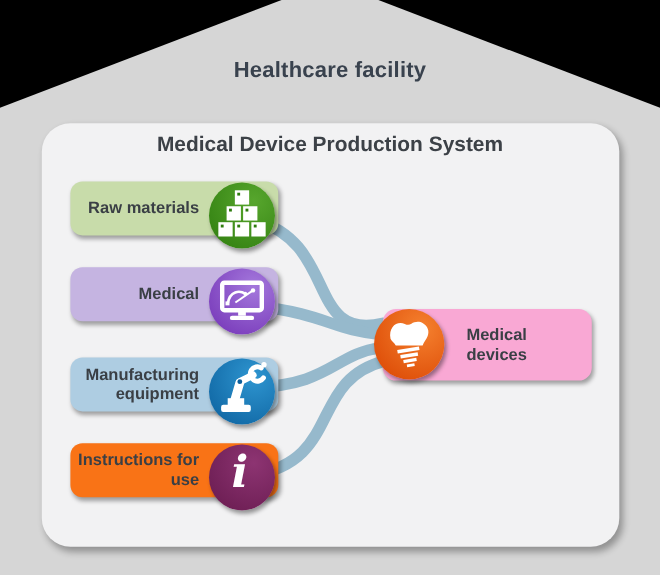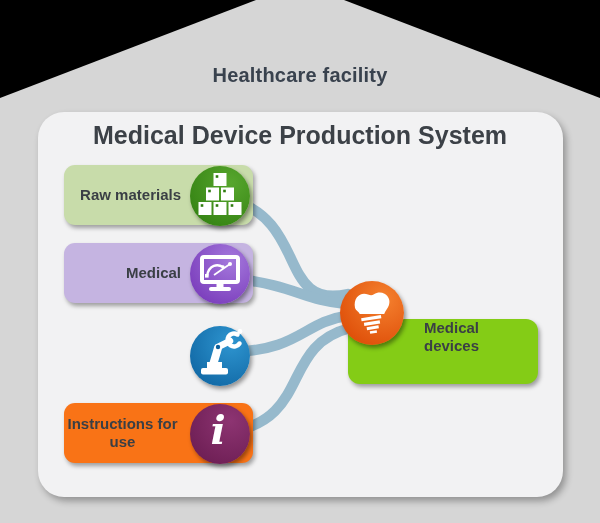--- a/index.html
+++ b/index.html
@@ -2,50 +2,50 @@
 <html><head>
 <meta charset="utf-8">
 <style>
   html,body{margin:0;padding:0;background:#000;}
   .stage{
     position:relative;width:600px;height:523px;overflow:hidden;
     font-family:"Liberation Sans",sans-serif;background:#000;
   }
   .house-svg{position:absolute;left:0;top:0;z-index:0;}
   .hf-title{
-    position:absolute;left:0;top:64px;width:600px;text-align:center;
+    position:absolute;left:0;top:53px;width:600px;text-align:center;
     font-size:20px;font-weight:bold;color:#39424e;z-index:1;letter-spacing:.2px;
   }
   .panel{
     position:absolute;left:38px;top:112px;width:525px;height:385px;
     background:#f2f2f3;border-radius:26px;z-index:1;
     box-shadow:3px 4px 7px rgba(0,0,0,0.32);
   }
   .panel-title{
     position:absolute;left:0;top:121px;width:600px;text-align:center;
-    font-size:25px;font-weight:bold;color:#3c4147;z-index:2;
+    font-size:19px;font-weight:bold;color:#3c4147;z-index:2;
   }
   .connectors{position:absolute;left:0;top:0;z-index:2;}
   .connector{fill:none;stroke:#96b9cc;stroke-width:10.5;stroke-linecap:round;}
   .ibox{
-    position:absolute;left:64px;width:189px;height:60px;border-radius:11px;
+    position:absolute;left:64px;width:189px;height:49px;border-radius:11px;
     z-index:3;box-shadow:2px 3px 4px rgba(0,0,0,0.35);
     display:flex;align-items:center;justify-content:flex-end;
-    padding-right:72px;box-sizing:border-box;text-align:center;
+    padding-right:72px;box-sizing:border-box;text-align:right;
     font-size:15px;font-weight:bold;color:#3a3f45;line-height:18px;
   }
   .ibox1{top:165px;background:#c8dcaa;}
   .ibox2{top:243px;background:#c5b4e1;}
   .ibox3{top:325px;background:#aecde2;}
   .ibox4{top:403px;background:#f97316;}
   .obox{
     position:absolute;left:348px;top:281px;width:190px;height:65px;border-radius:12px;
-    background:#84cc16;z-index:3;box-shadow:2px 3px 4px rgba(0,0,0,0.35);
-    display:flex;padding-left:76px;box-sizing:border-box;
-    font-size:15px;font-weight:bold;color:#3a3f45;line-height:18px;text-align:left;margin-top:38px;
+    background:#f9a8d4;z-index:3;box-shadow:2px 3px 4px rgba(0,0,0,0.35);
+    display:flex;align-items:center;padding-left:76px;box-sizing:border-box;
+    font-size:15px;font-weight:bold;color:#3a3f45;line-height:18px;text-align:left;
   }
   .circ{
     position:absolute;border-radius:50%;z-index:4;
     box-shadow:2px 3px 4px rgba(0,0,0,0.4);
     display:flex;align-items:center;justify-content:center;
   }
   .circ-in{left:190px;width:60px;height:60px;}
   .c1{top:166px;background:radial-gradient(circle at 68% 28%,#57a62d,#2e7c0e);}
   .c2{top:244px;background:radial-gradient(circle at 68% 28%,#a478dc,#7231b5);}
   .c3{top:326px;background:radial-gradient(circle at 68% 28%,#2e95d0,#0b5f9c);}
@@ -77,20 +77,23 @@
     <path class="connector" d="M 232 278 C 298 286, 302 300, 346 304"></path>
     <path class="connector" d="M 232 352 C 300 350, 304 322, 346 316"></path>
     <path class="connector" d="M 230 432 C 312 418, 280 346, 350 328"></path>
   </svg>
 
   <div class="ibox ibox1">
     <span>Raw materials</span>
   </div>
   <div class="ibox ibox2">
     <span>Medical</span>
+  </div>
+  <div class="ibox ibox3">
+    <span>Manufacturing equipment</span>
   </div>
   <div class="ibox ibox4">
     <span>Instructions for use</span>
   </div>
 
   <div class="obox">
     <span>Medical devices</span>
   </div>
 
   <div class="circ circ-in c1">

